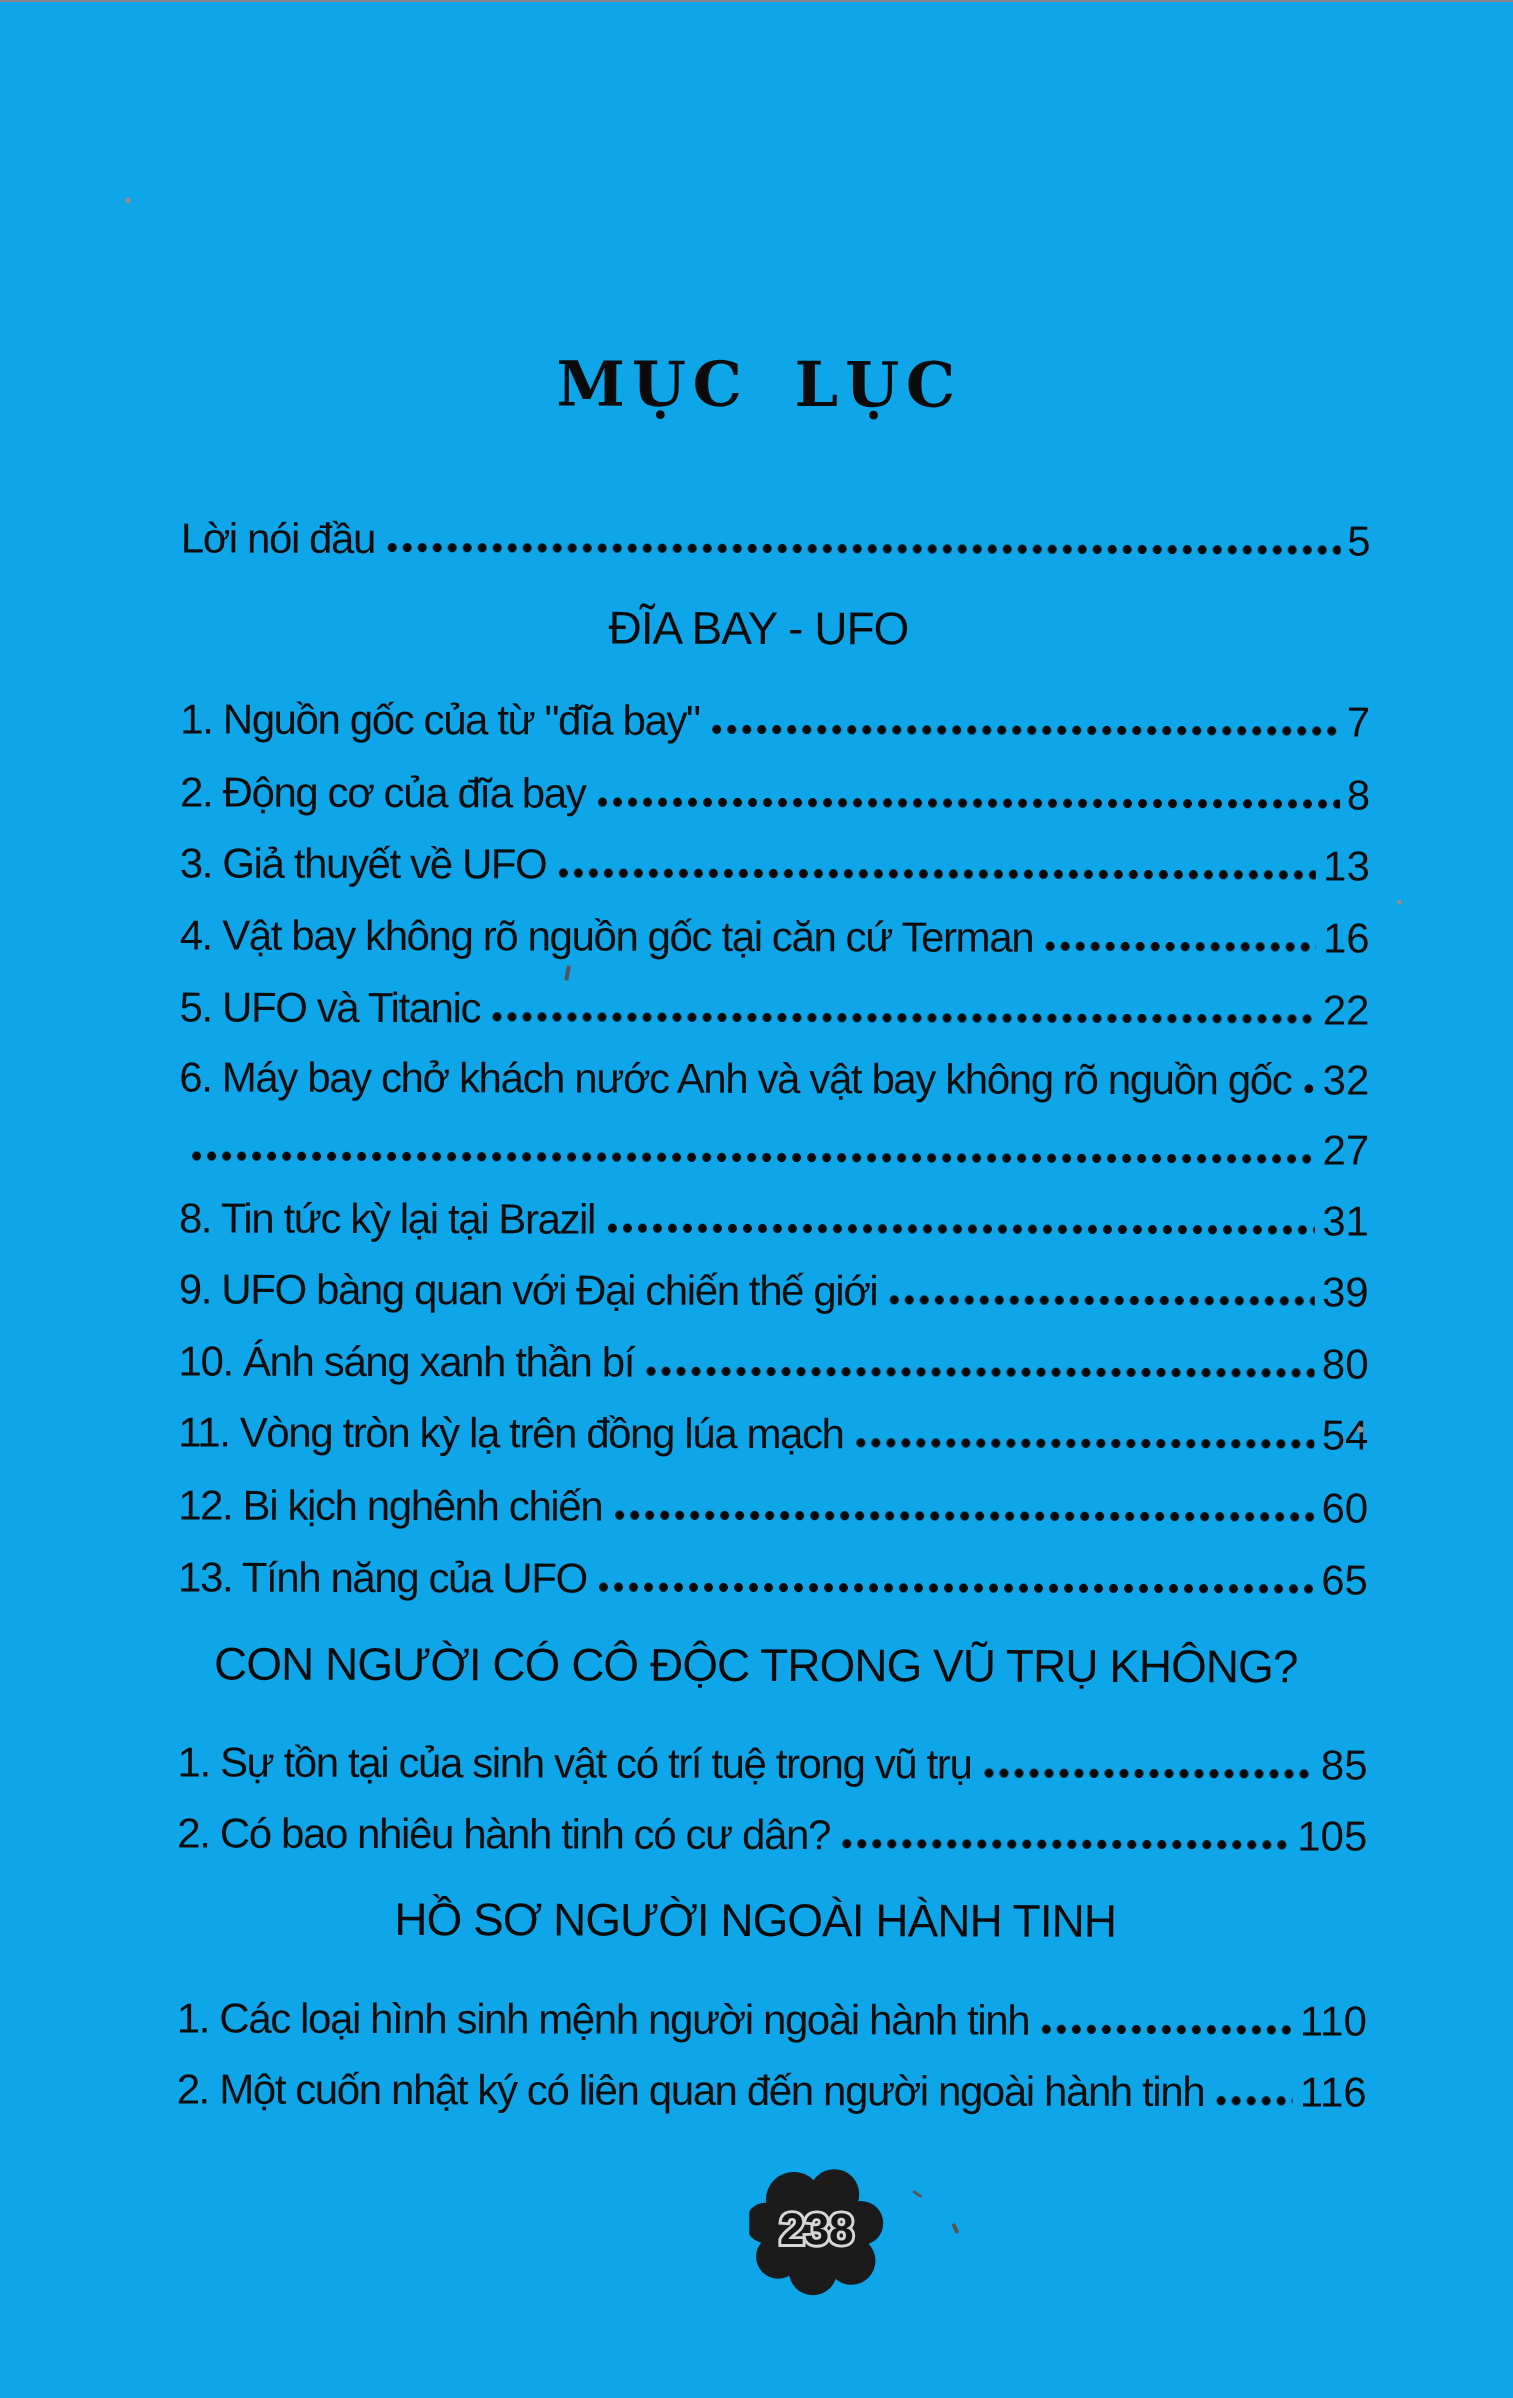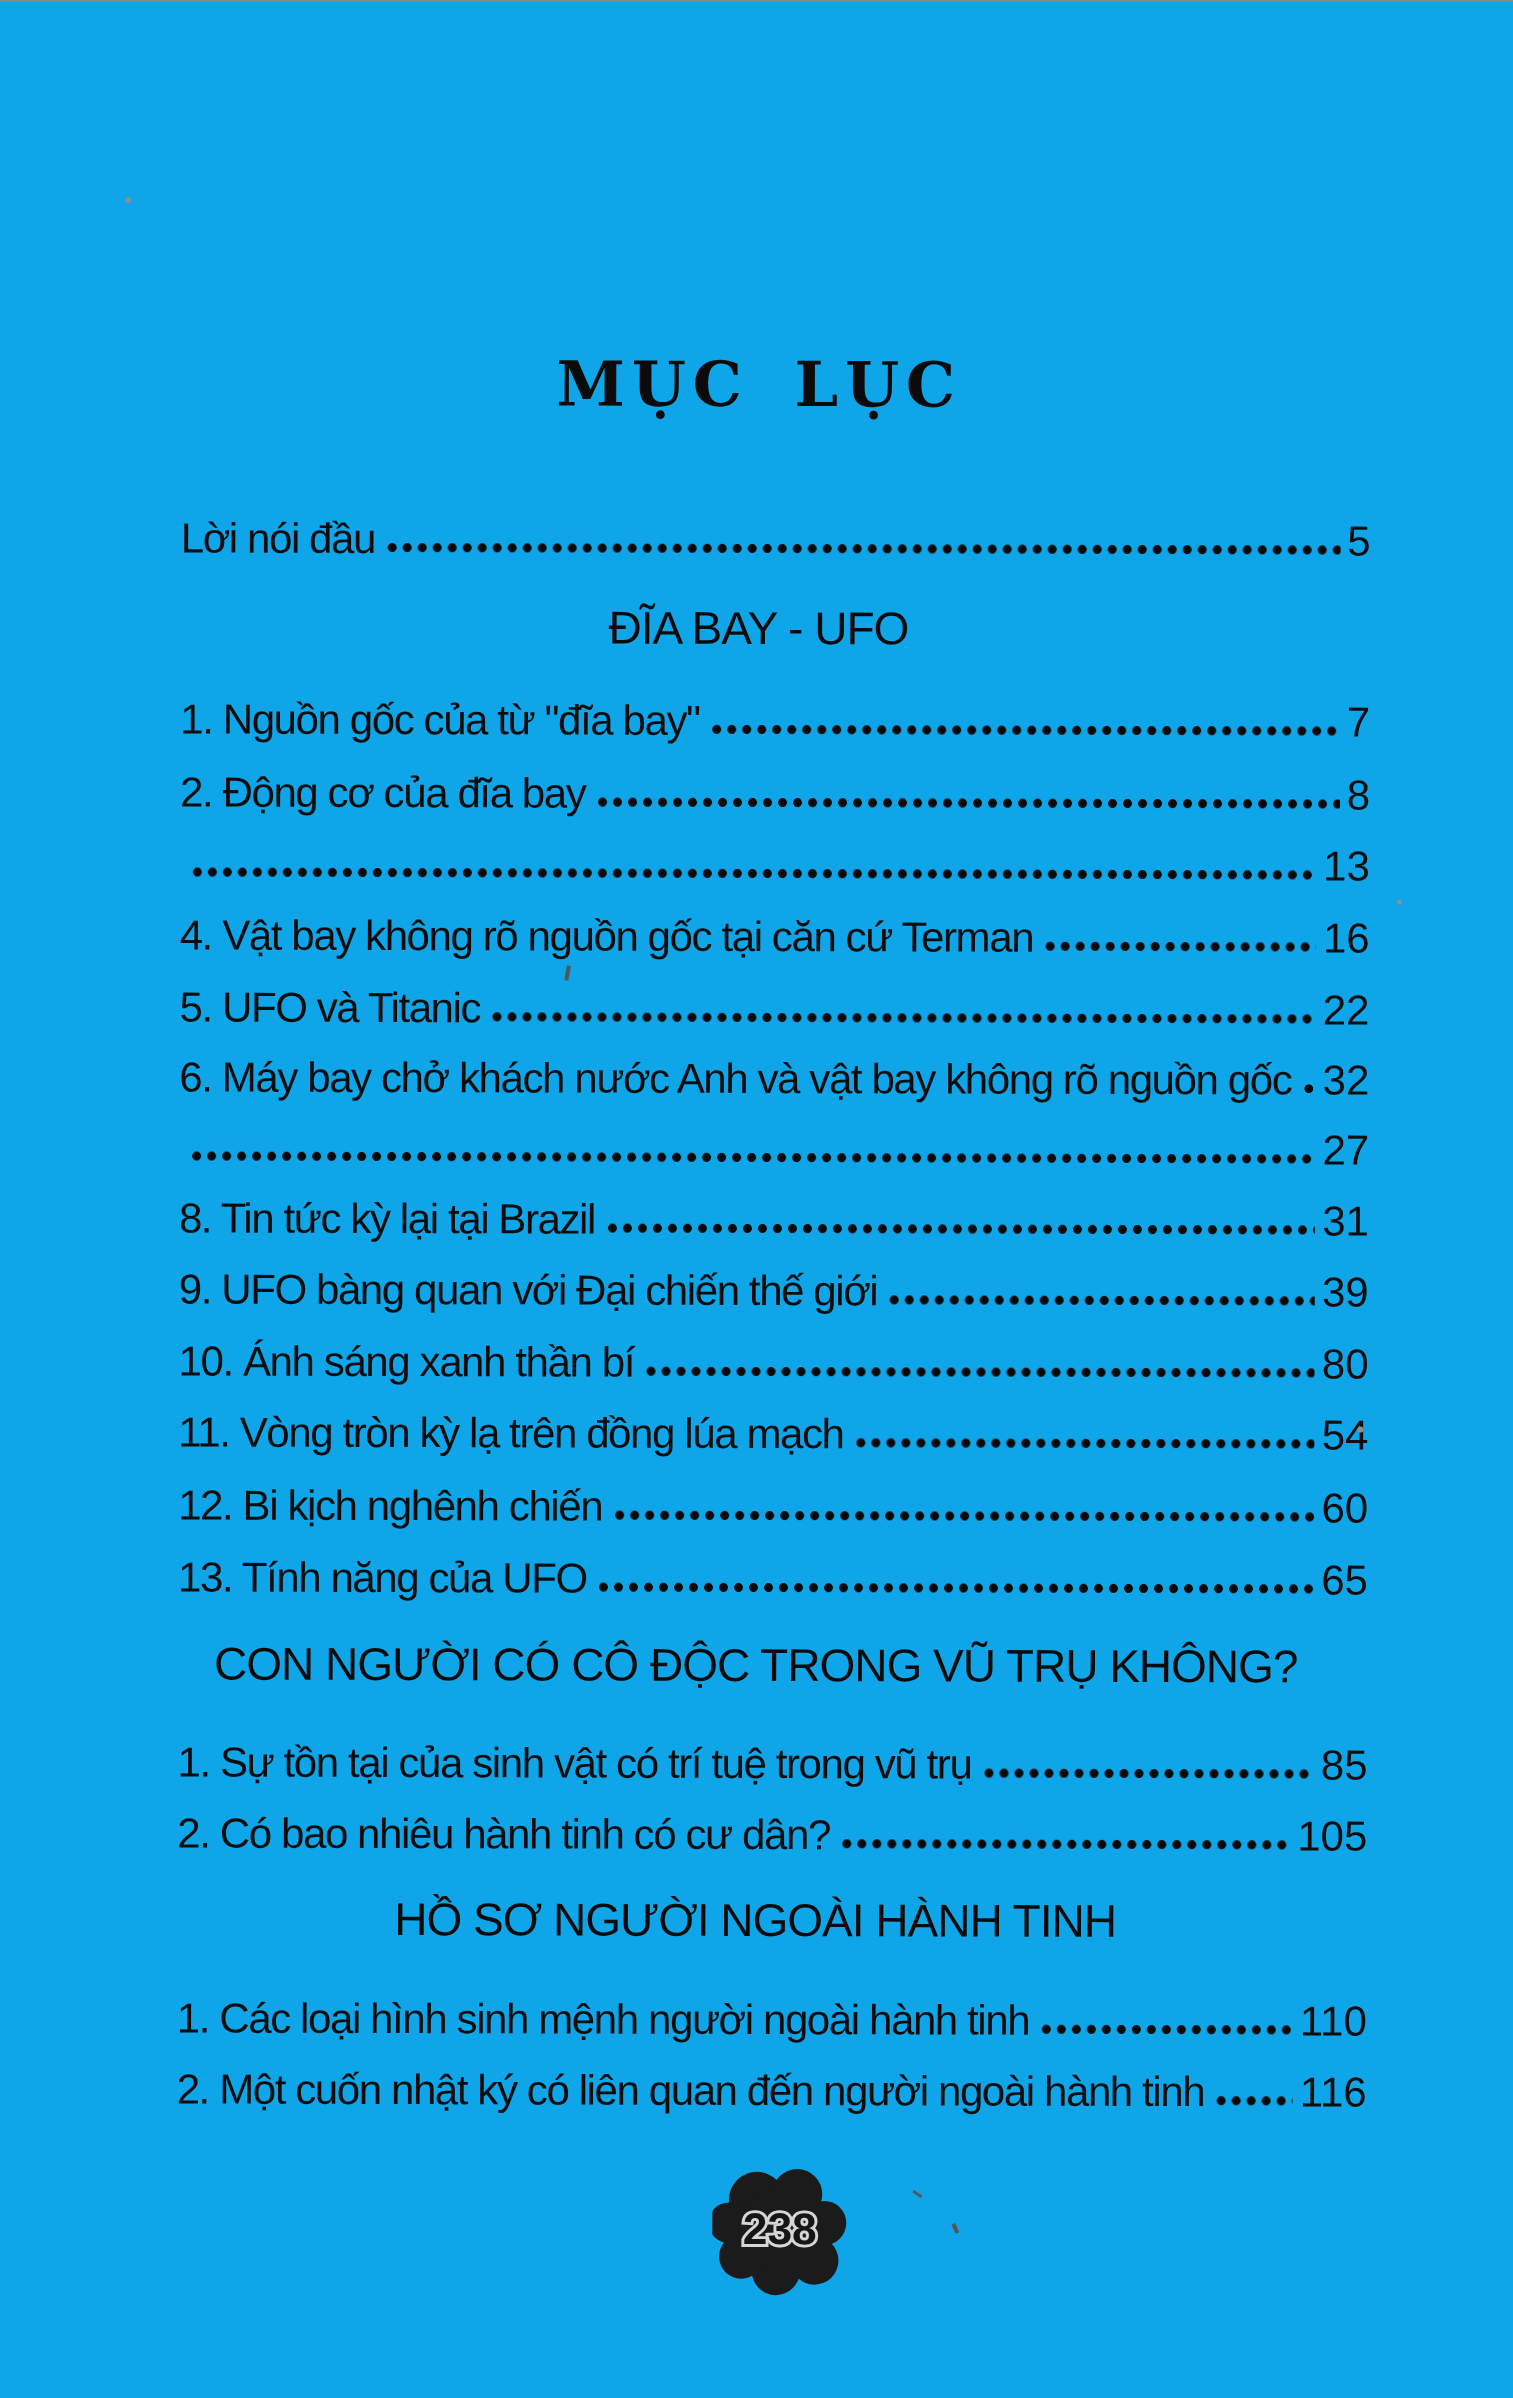--- a/index.html
+++ b/index.html
@@ -37,21 +37,21 @@
     background-repeat:repeat-x;
     background-position:left center;
   }
   .toc-row .p{white-space:nowrap;line-height:62px;letter-spacing:0;}
   .sec-heading{
     position:absolute;left:0;width:1514px;height:71px;
     text-align:center;font-size:46px;letter-spacing:-1px;
     line-height:71px;white-space:nowrap;
     color:#0b0b0b;
   }
-  .ornament{position:absolute;left:715px;top:2165px;width:135px;height:130px;}
+  .ornament{position:absolute;left:752px;top:2165px;width:135px;height:130px;}
   .speck{position:absolute;background:#8f8f8f;border-radius:50%;}
   .tick{position:absolute;background:#555;}
 </style>
 </head>
 <body>
 
 <div class="page">
   <div class="inner">
 
     <div class="doc-title">MỤC LỤC</div>
@@ -68,20 +68,21 @@
       <span class="t">1. Nguồn gốc của từ "đĩa bay"</span>
       <span class="leader"></span>
       <span class="p">7</span>
     </div>
     <div class="toc-row" style="top:761px">
       <span class="t">2. Động cơ của đĩa bay</span>
       <span class="leader"></span>
       <span class="p">8</span>
     </div>
     <div class="toc-row" style="top:832px">
+      <span class="t">3. Giả thuyết về UFO</span>
       <span class="leader"></span>
       <span class="p">13</span>
     </div>
     <div class="toc-row" style="top:904px">
       <span class="t">4. Vật bay không rõ nguồn gốc tại căn cứ Terman</span>
       <span class="leader"></span>
       <span class="p">16</span>
     </div>
     <div class="toc-row" style="top:976px">
       <span class="t">5. UFO và Titanic</span>

